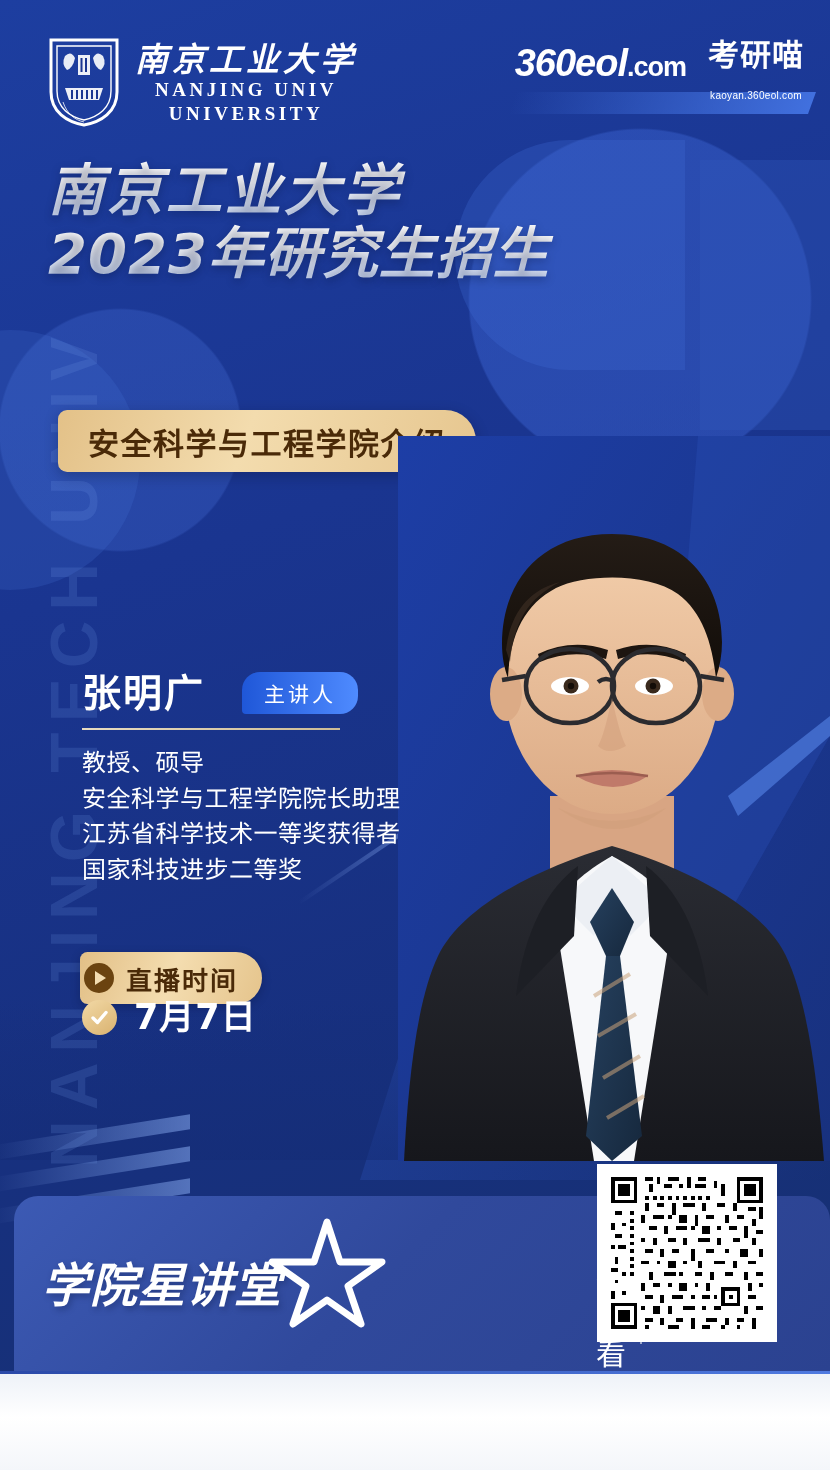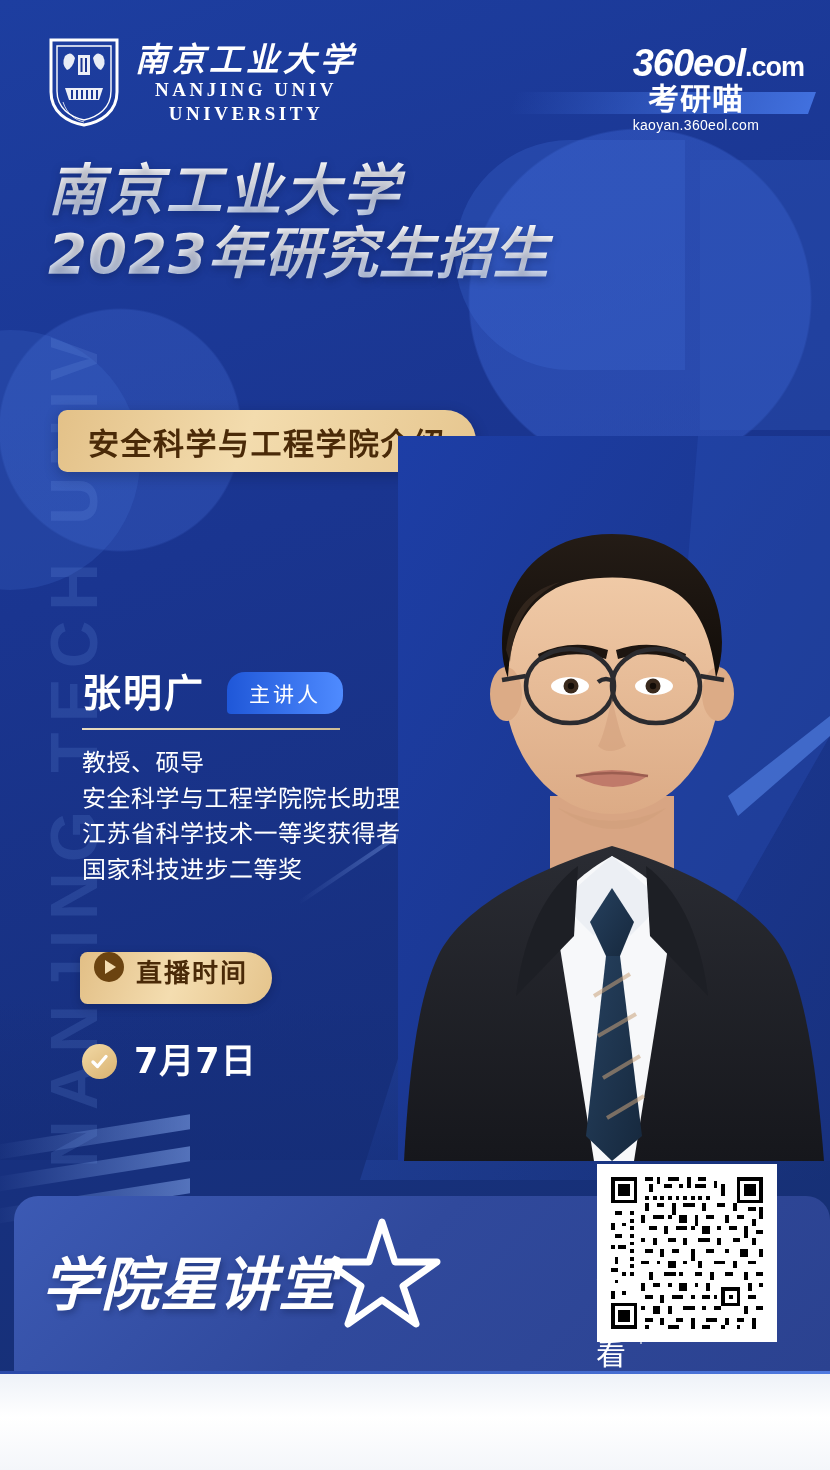--- a/index.html
+++ b/index.html
@@ -44,26 +44,26 @@
 
   
   .header{position:absolute;left:0;top:0;width:830px;height:145px;}
   .uni-logo{position:absolute;left:47px;top:36px;display:flex;align-items:center;gap:14px;}
   .crest{width:74px;height:93px;position:relative;}
   .crest svg{display:block;}
   .uni-names{display:flex;flex-direction:column;gap:2px;padding-top:4px;}
   .uni-cn{font-family:"Liberation Serif","DejaVu Serif",serif;font-size:33px;font-weight:bold;color:#fff;letter-spacing:4px;font-style:italic;line-height:1;}
   .uni-en{font-family:"Liberation Serif","DejaVu Serif",serif;font-size:19px;color:#fff;letter-spacing:3.5px;line-height:1.18;font-weight:bold;text-align:center;}
 
-  .brand-wrap{position:absolute;right:26px;top:40px;display:flex;align-items:flex-start;gap:2px;flex-direction:column;}
+  .brand-wrap{position:absolute;right:26px;top:40px;display:flex;align-items:flex-start;gap:22px;}
   .brand-360{font-size:38px;font-weight:bold;color:#fff;font-style:italic;letter-spacing:-1px;line-height:1;padding-top:4px;}
   .brand-360 .dom{font-size:27px;font-style:normal;font-weight:bold;}
   .brand-ky{display:flex;flex-direction:column;align-items:center;}
   .brand-ky-cn{font-size:31px;font-weight:bold;color:#fff;letter-spacing:1px;line-height:1;font-family:"DejaVu Sans",sans-serif;}
-  .brand-ky-url{font-size:14px;color:#fff;letter-spacing:.3px;margin-top:2px;}
+  .brand-ky-url{font-size:10px;color:#fff;letter-spacing:.3px;margin-top:19px;}
   .brand-underline{position:absolute;right:18px;top:92px;width:300px;height:22px;background:linear-gradient(90deg,rgba(70,120,235,.0),rgba(72,122,235,.85));transform:skewX(-20deg);}
 
   
   .title{position:absolute;left:48px;top:160px;width:660px;}
   .title-line{
     font-family:"DejaVu Sans",sans-serif;
     font-size:56px; font-weight:bold; line-height:1.12;
     letter-spacing:3px; font-style:italic;
     background:linear-gradient(180deg,#ffffff 35%,#c8d8f5 100%);
     -webkit-background-clip:text; background-clip:text; color:transparent;
@@ -86,53 +86,53 @@
   .portrait{position:absolute;left:398px;top:436px;width:432px;height:725px;overflow:hidden;}
   .portrait svg{display:block;}
 
   
   .speaker{position:absolute;left:82px;top:672px;width:350px;}
   .speaker-row{display:flex;align-items:center;gap:22px;}
   .speaker-name{font-size:39px;font-weight:bold;color:#fff;letter-spacing:2px;font-family:"DejaVu Sans",sans-serif;line-height:1;}
   .speaker-tag{
     padding:6px 22px;border-radius:18px 18px 18px 4px;
     background:linear-gradient(90deg,#1f57d8,#4f8bff);
-    font-size:21px;color:#fff;letter-spacing:3px;font-family:"DejaVu Sans",sans-serif;
+    font-size:21px;color:#fff;letter-spacing:3px;font-family:"DejaVu Sans",sans-serif;margin-left:15px;
   }
   .speaker-rule{margin-top:14px;width:258px;height:2px;background:linear-gradient(90deg,#e8dcc0,#cdbc95);}
   .creds{margin-top:18px;display:flex;flex-direction:column;gap:4px;}
   .cred{font-size:24px;color:#fff;letter-spacing:.5px;font-family:"DejaVu Sans",sans-serif;line-height:1.32;white-space:nowrap;}
 
   
   .live-badge{
     position:absolute;left:80px;top:952px;
-    height:52px;padding:0 24px 0 14px;display:flex;gap:12px;
+    height:52px;padding:0 24px 0 4px;display:flex;align-items:center;gap:12px;
     border-radius:8px 28px 28px 8px;
     background:linear-gradient(110deg,#e2bf86 0%,#f4ddb0 50%,#e5c48c 100%);
     box-shadow:0 3px 10px rgba(5,15,45,.28);
   }
   .play-ic{width:30px;height:30px;border-radius:50%;background:#6b4310;display:flex;align-items:center;justify-content:center;}
   .play-ic i{display:block;width:0;height:0;border-left:11px solid #f3dcb0;border-top:7px solid transparent;border-bottom:7px solid transparent;margin-left:3px;}
   .live-badge span{font-size:26px;font-weight:bold;color:#4a2a08;letter-spacing:2px;font-family:"DejaVu Sans",sans-serif;}
 
-  .time-list{position:absolute;left:82px;top:1044px;display:flex;flex-direction:column;gap:16px;}
+  .time-list{position:absolute;left:82px;top:1000px;display:flex;flex-direction:column;gap:16px;}
   .time-row{display:flex;align-items:center;gap:17px;}
   .check-ic{width:35px;height:35px;border-radius:50%;background:linear-gradient(145deg,#f2d9a6,#d9b270);display:flex;align-items:center;justify-content:center;flex:0 0 auto;}
   .check-ic svg{display:block;}
   .time-txt{font-size:35px;font-weight:bold;color:#fff;letter-spacing:1px;font-family:"DejaVu Sans",sans-serif;line-height:1;}
 
   
   .bottom-panel{
     position:absolute;left:14px;top:1196px;width:816px;height:178px;
     border-radius:24px 24px 0 0;
     background:linear-gradient(135deg,#3c5ab4 0%,#30499c 45%,#2b4290 100%);
   }
   .stars-wrap{position:absolute;left:42px;top:1238px;display:flex;align-items:center;}
   .brandline{
-    font-size:58px;font-weight:bold;color:#fff;letter-spacing:1px;font-style:italic;
+    font-size:47px;font-weight:bold;color:#fff;letter-spacing:1px;font-style:italic;
     font-family:"DejaVu Sans",sans-serif;line-height:1;
     text-shadow:2px 3px 6px rgba(10,20,60,.35);
   }
   .big-star{margin-left:-14px;margin-top:-22px;}
   .scan-text{
     position:absolute;right:200px;top:1225px;
     writing-mode:vertical-rl;
     font-size:30px;color:#fff;letter-spacing:8px;font-family:"DejaVu Sans",sans-serif;
   }
   .scan-div{position:absolute;right:188px;top:1222px;width:2px;height:122px;background:rgba(255,255,255,.55);}

